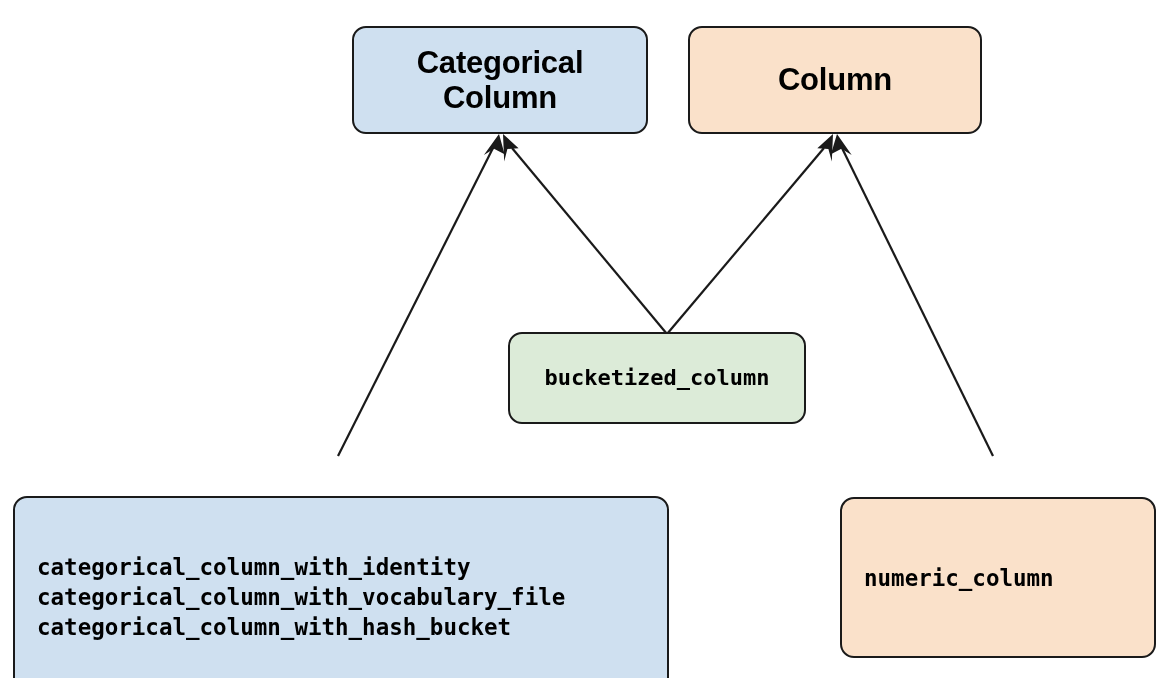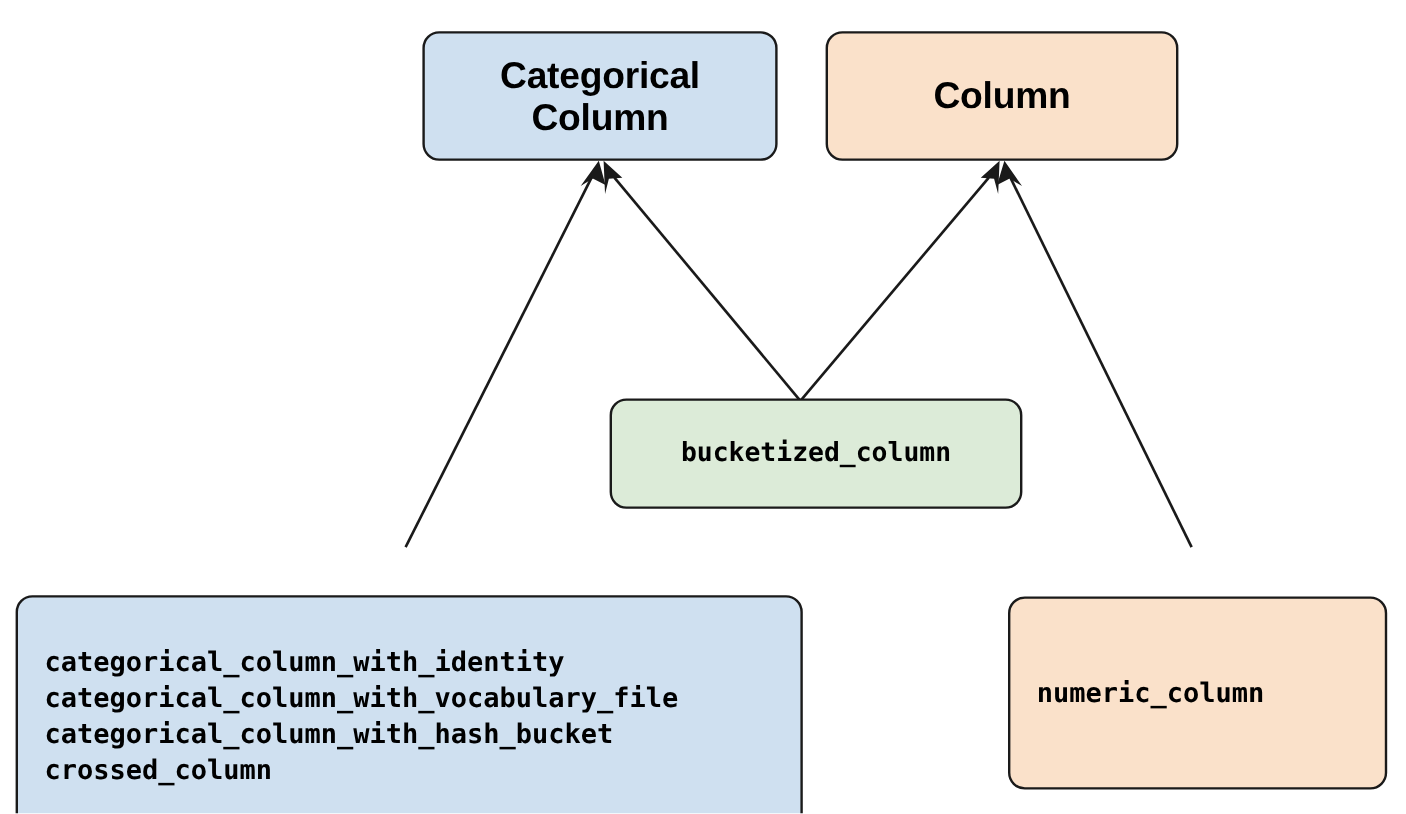--- a/index.html
+++ b/index.html
@@ -73,21 +73,21 @@
   #node-dense {
     left: 688px;
     top: 26px;
     width: 294px;
     height: 108px;
     background: #fae1ca;
   }
   #node-bucketized {
     left: 508px;
     top: 332px;
-    width: 344px;
+    width: 298px;
     height: 92px;
     background: #dcebd8;
   }
   #node-categorical-list {
     left: 13px;
     top: 455px;
     width: 656px;
     height: 201px;
     background: #cfe0f0;
   }
@@ -149,20 +149,19 @@
   </div>
 
   <div class="node center mono-node" id="node-bucketized">
     <span>bucketized_column</span>
   </div>
 
   <div class="node list-node" id="node-categorical-list">
     <span class="row">categorical_column_with_identity</span>
     <span class="row">categorical_column_with_vocabulary_file</span>
     <span class="row">categorical_column_with_hash_bucket</span>
-    <span class="row">crossed_column</span>
   </div>
 
   <div class="node list-node" id="node-dense-list">
     <span class="row">numeric_column</span>
   </div>
 
 </div>
 
 </body></html>

